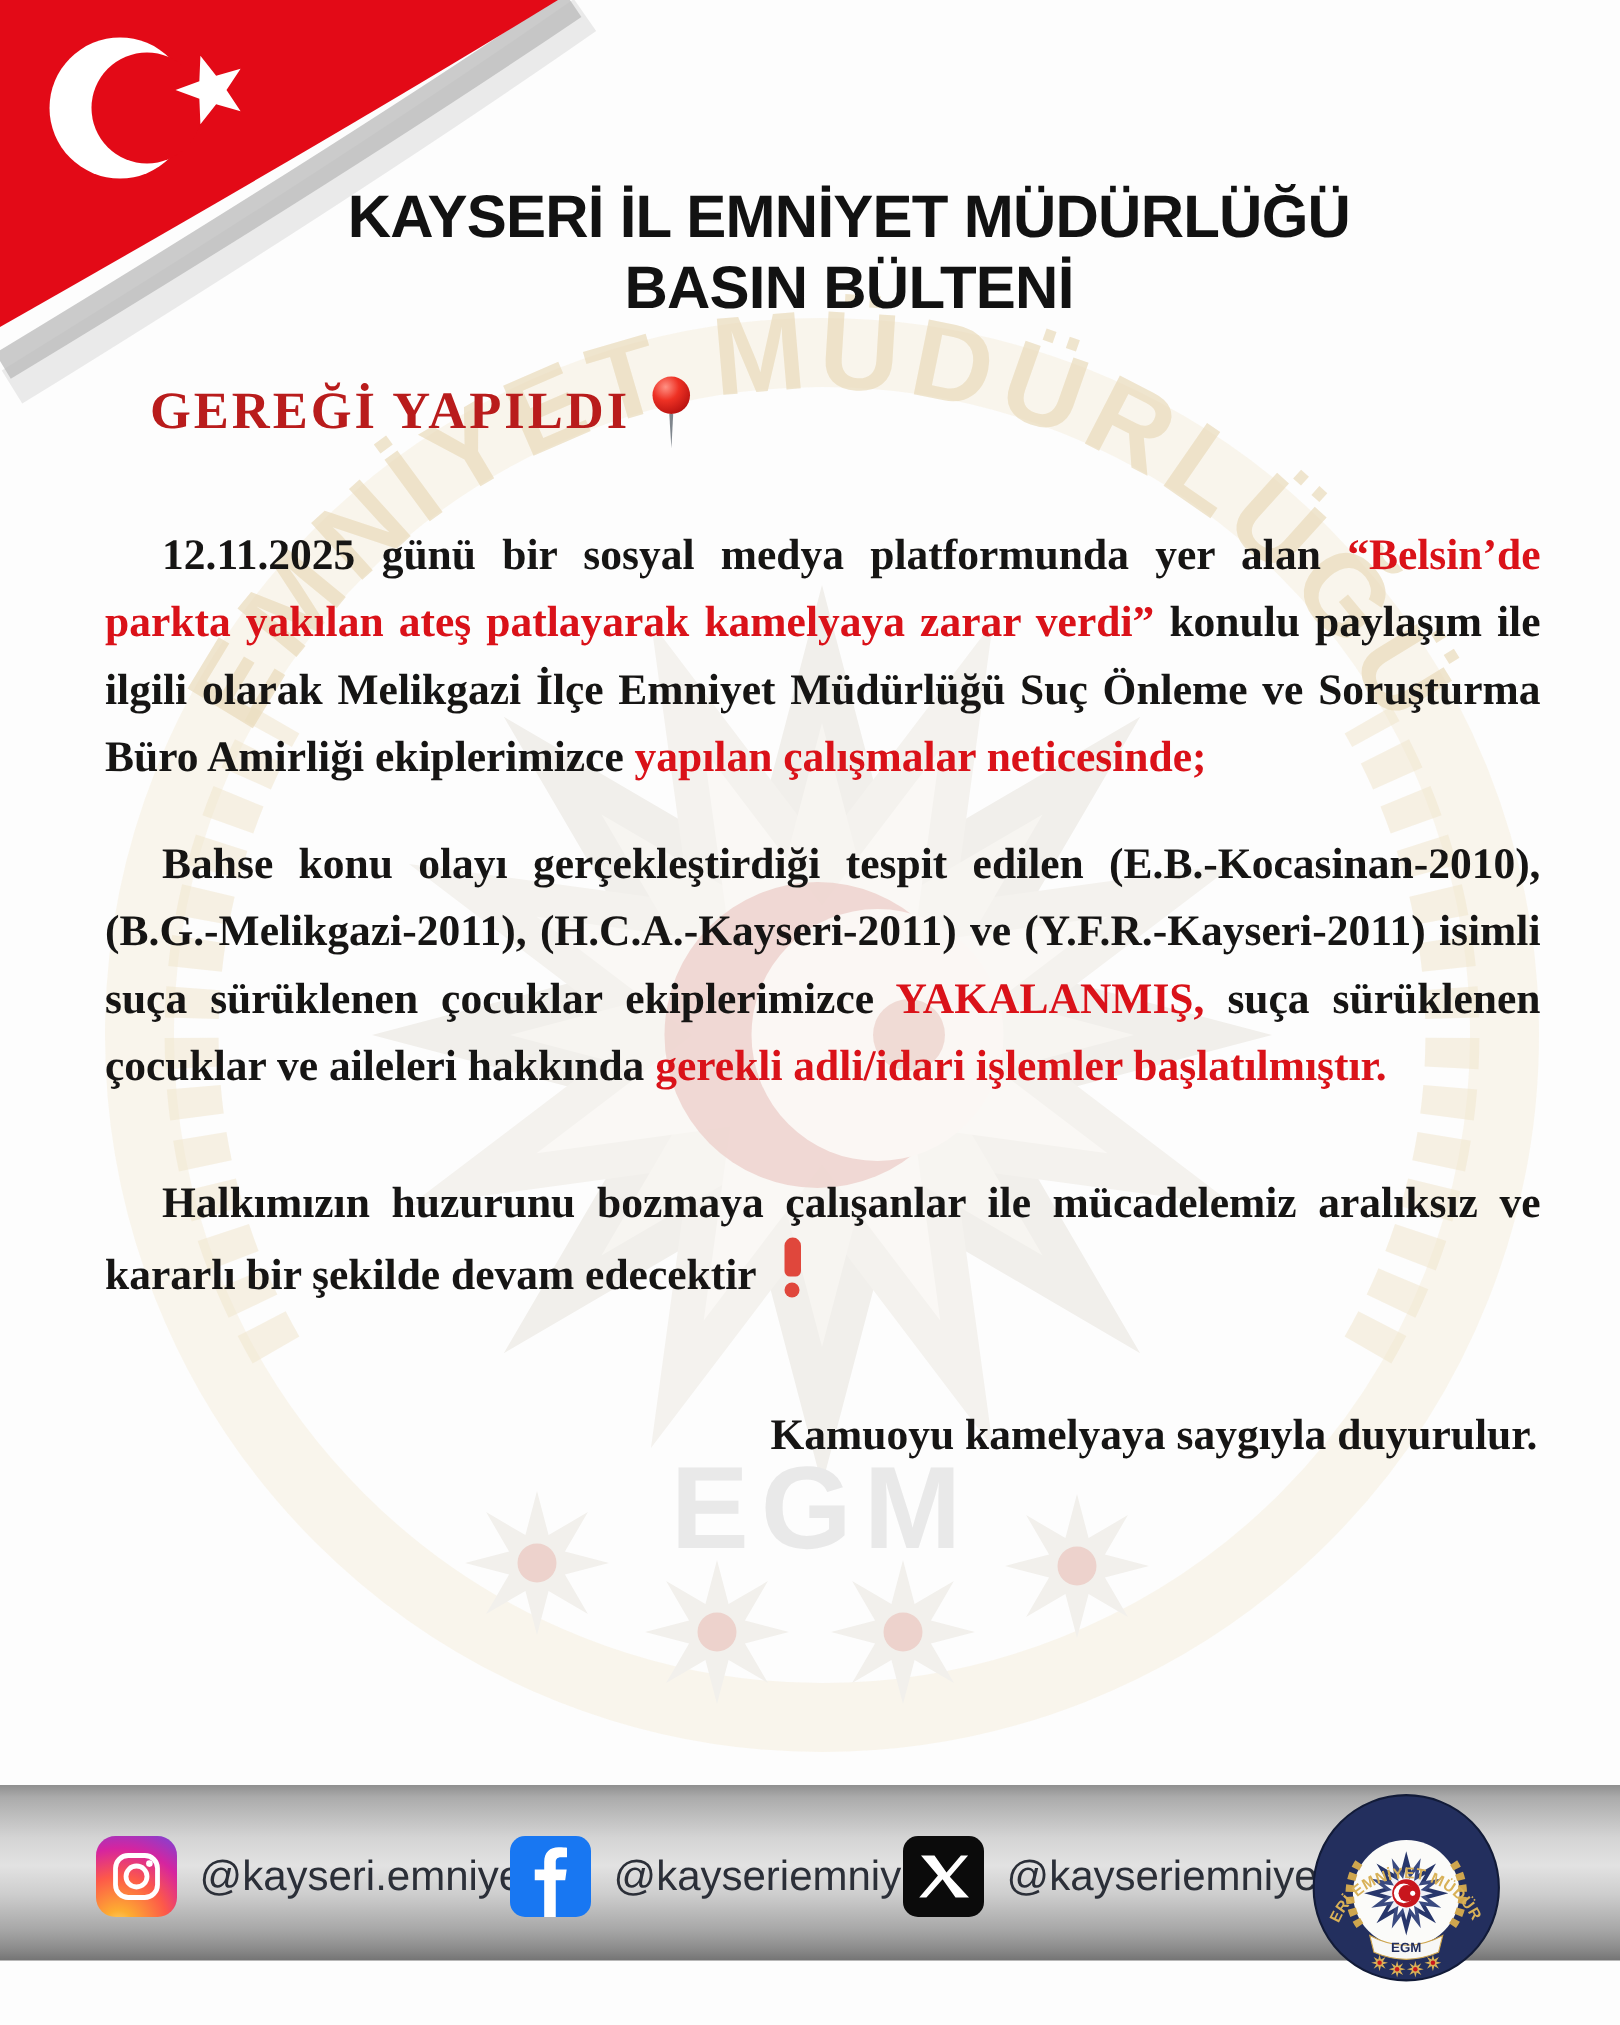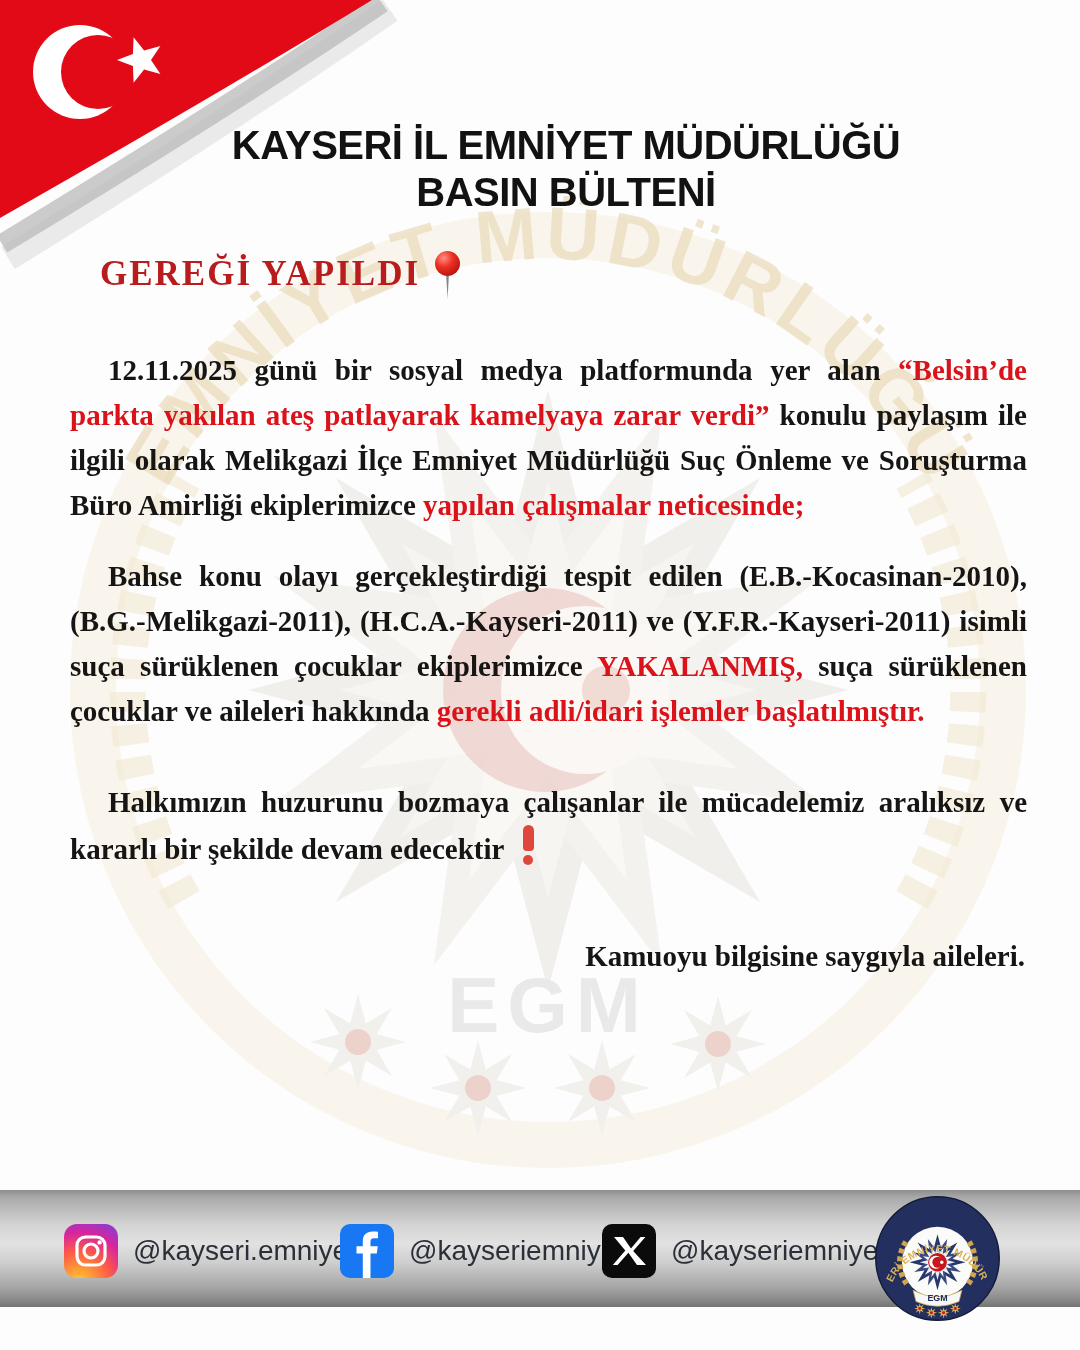--- a/index.html
+++ b/index.html
@@ -137,21 +137,21 @@
     <svg class="pin" width="27" height="52" viewBox="0 0 27 52">
       <path d="M12.2,26 L14.8,26 L13.6,49 Z" fill="#7f868d"></path>
       <circle cx="13.5" cy="13.5" r="12.5" fill="url(#pinred)"></circle>
     </svg>
   </div>
 
   <div id="body-text">
     <div class="para para-1"><span class="seg-black">12.11.2025 günü bir sosyal medya platformunda yer alan </span><span class="seg-red">“Belsin’de parkta yakılan ateş patlayarak kamelyaya zarar verdi”</span><span class="seg-black"> konulu paylaşım ile ilgili olarak Melikgazi İlçe Emniyet Müdürlüğü Suç Önleme ve Soruşturma Büro Amirliği ekiplerimizce </span><span class="seg-red">yapılan çalışmalar neticesinde;</span></div>
     <div class="para para-2"><span class="seg-black">Bahse konu olayı gerçekleştirdiği tespit edilen (E.B.-Kocasinan-2010), (B.G.-Melikgazi-2011), (H.C.A.-Kayseri-2011) ve (Y.F.R.-Kayseri-2011) isimli suça sürüklenen çocuklar ekiplerimizce </span><span class="seg-red">YAKALANMIŞ,</span><span class="seg-black"> suça sürüklenen çocuklar ve aileleri hakkında </span><span class="seg-red">gerekli adli/idari işlemler başlatılmıştır.</span></div>
     <div class="para para-3"><span><span class="seg-black">Halkımızın huzurunu bozmaya çalışanlar ile mücadelemiz aralıksız ve kararlı bir şekilde devam edecektir </span></span><span class="excl"><i class="bar"></i><i class="dot"></i></span></div>
-    <div class="closing">Kamuoyu bilgisine saygıyla aileleri.</div>
+    <div class="closing">Kamuoyu kamelyaya saygıyla duyurulur.</div>
   </div>
 
   <div id="footer-bar">
 
     <div class="social-item si-instagram">
       <svg class="icon" viewBox="0 0 54 54">
         <rect width="54" height="54" rx="13" fill="url(#iggrad)"></rect>
         <rect x="13" y="13" width="28" height="28" rx="8.5" fill="none" stroke="#ffffff" stroke-width="3.2"></rect>
         <circle cx="27" cy="27" r="7" fill="none" stroke="#ffffff" stroke-width="3.2"></circle>
         <circle cx="35.6" cy="18.4" r="2.2" fill="#ffffff"></circle>

